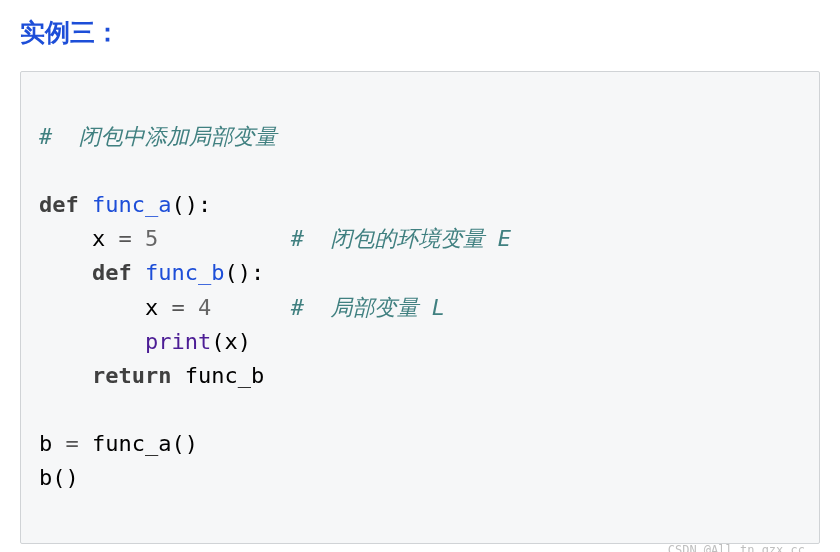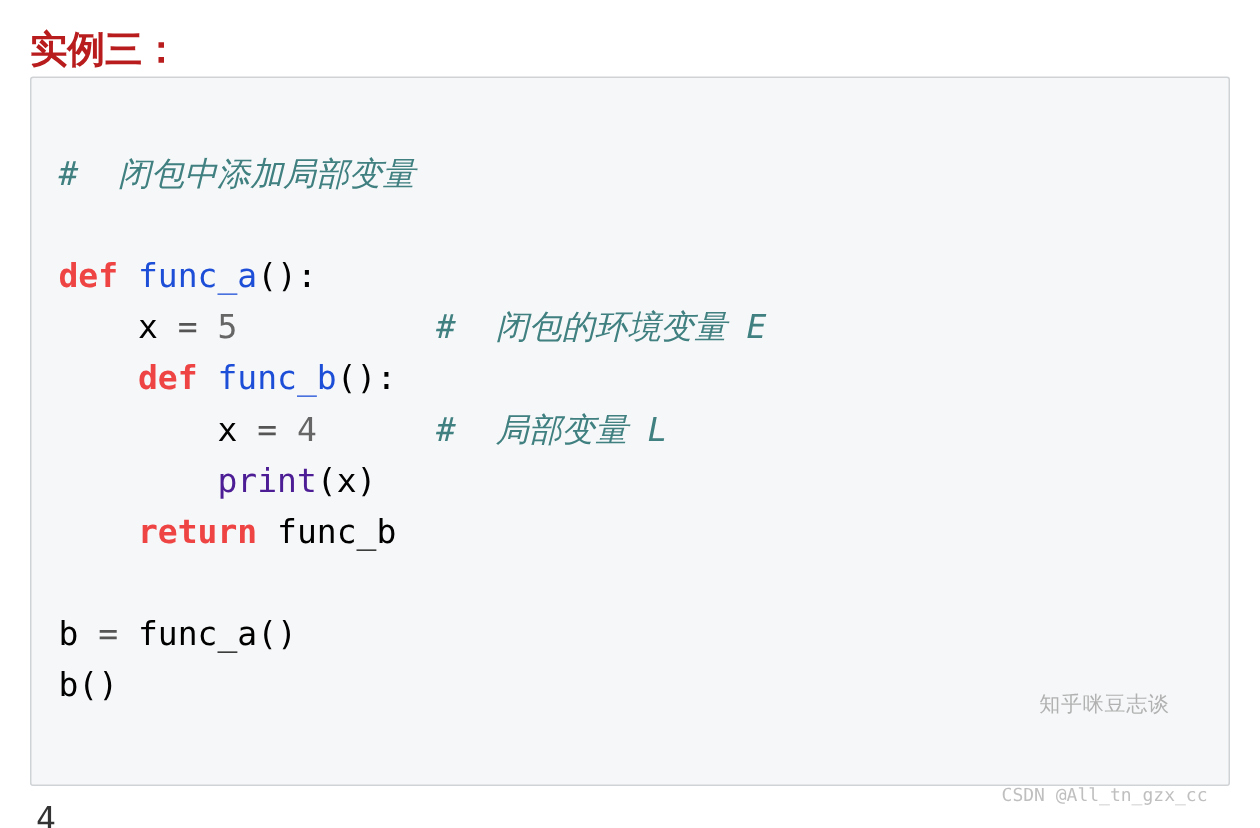--- a/index.html
+++ b/index.html
@@ -7,36 +7,36 @@
     margin: 0;
     padding: 16px 20px;
     font-family: -apple-system, "PingFang SC", "Microsoft YaHei", sans-serif;
     background: #fff;
     color: #000;
     width: 840px;
   }
   .heading {
     font-size: 25px;
     font-weight: 700;
-    margin: 0 0 2px 0;
-    color: #b91c1c;
+    margin: 0 0 22px 0;
+    color: #1d4ed8;
   }
   .codeblock {
     border: 1px solid #d0d3d6;
     background: #f6f7f8;
     padding: 14px 18px;
     font-family: Consolas, "DejaVu Sans Mono", Menlo, monospace;
     font-size: 22px;
     line-height: 1.55;
     white-space: pre;
     position: relative;
     border-radius: 2px;
   }
   .tok-comment { color: #408080; font-style: italic; margin-top: 35px; }
-  .tok-kw      { color: #ef4444; font-weight: 700; }
+  .tok-kw      { color: #404040; font-weight: 700; }
   .tok-func    { color: #1d4ed8; }
   .tok-builtin { color: #4c1d95; }
   .tok-num     { color: #666666; }
   .tok-op      { color: #555555; }
   .tok-plain   { color: #000000; }
 
   .output {
     font-size: 22px;
     padding: 10px 4px 0 4px;
     font-family: Consolas, "DejaVu Sans Mono", Menlo, monospace;
@@ -71,18 +71,17 @@
 <span class="tok-kw">def</span> <span class="tok-func">func_a</span><span class="tok-plain">()</span><span class="tok-plain">:</span>
     <span class="tok-plain">x </span><span class="tok-op">=</span><span class="tok-num"> 5</span>          <span class="tok-comment">#  闭包的环境变量 E</span>
     <span class="tok-kw">def</span> <span class="tok-func">func_b</span><span class="tok-plain">()</span><span class="tok-plain">:</span>
         <span class="tok-plain">x </span><span class="tok-op">=</span><span class="tok-num"> 4</span>      <span class="tok-comment">#  局部变量 L</span>
         <span class="tok-builtin">print</span><span class="tok-plain">(x)</span>
     <span class="tok-kw">return</span><span class="tok-plain"> func_b</span>
 
 <span class="tok-plain">b </span><span class="tok-op">=</span><span class="tok-plain"> func_a()</span>
 <span class="tok-plain">b()</span>
 <div class="wm-stack">
-  <div class="wm-top">知乎咪豆志谈</div>
   <div class="wm-bot">CSDN @All_tn_gzx_cc</div>
 </div>
 </div>
 
 <div class="output">4</div>
 
 </body></html>

